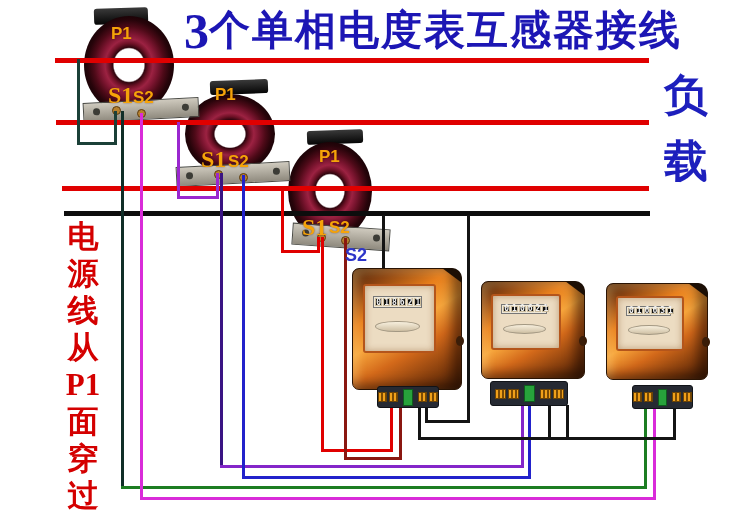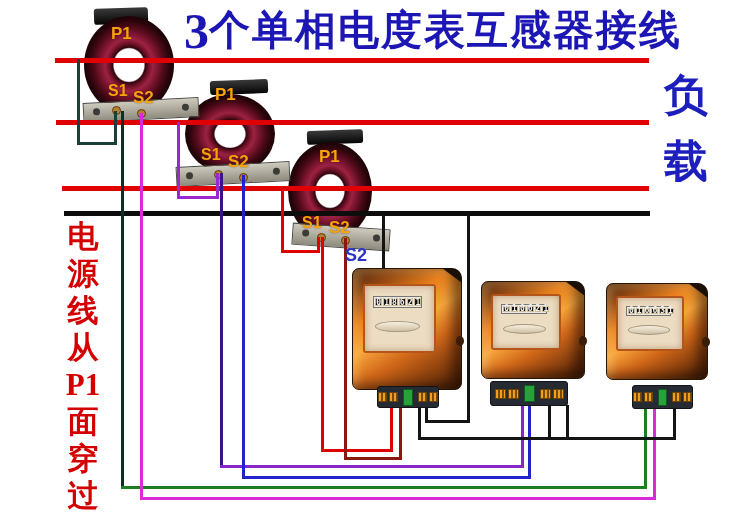--- a/index.html
+++ b/index.html
@@ -22,21 +22,21 @@
     background:linear-gradient(#cfcabe,#8f8a7e);transform:rotate(-3deg);}
   .ct-base::before,.ct-base::after{content:"";position:absolute;top:5px;width:7px;height:7px;
     border-radius:50%;background:#3c3c36;}
   .ct-base::before{left:9px;} .ct-base::after{right:9px;}
   .ct-term{position:absolute;z-index:2;width:7px;height:7px;border-radius:50%;
     background:#b5802f;border:1px solid #5a3a10;}
 
   
   .ct-label{font-weight:bold;color:#f5a409;font-size:17px;
     text-shadow:0 0 2px rgba(60,0,0,.55);}
-  .ct-label.big{font-size:16px;}
+  .ct-label.big{font-size:24px;font-family:Liberation Serif, serif;}
   .s2-note{font-weight:bold;color:#2d35c9;font-size:18px;}
   #title{left:184px;top:2px;white-space:nowrap;color:#1c16b4;font-weight:bold;}
   #title .num{font-family:"Liberation Serif",serif;font-size:50px;vertical-align:-4px;}
   #title .txt{font-size:41px;letter-spacing:2px;font-family:"Liberation Serif",serif;text-align:center;}
   .load-char{position:absolute;left:660px;width:52px;text-align:center;color:#1d1fbd;
     font-size:44px;font-weight:bold;font-family:"Liberation Serif",serif;z-index:5;}
   #source-label{position:absolute;left:57px;top:219px;width:52px;z-index:5;}
   .src-char{height:37px;line-height:36px;text-align:center;color:#d40000;
     font-size:31px;font-weight:bold;font-family:"Liberation Serif",serif;}
 

